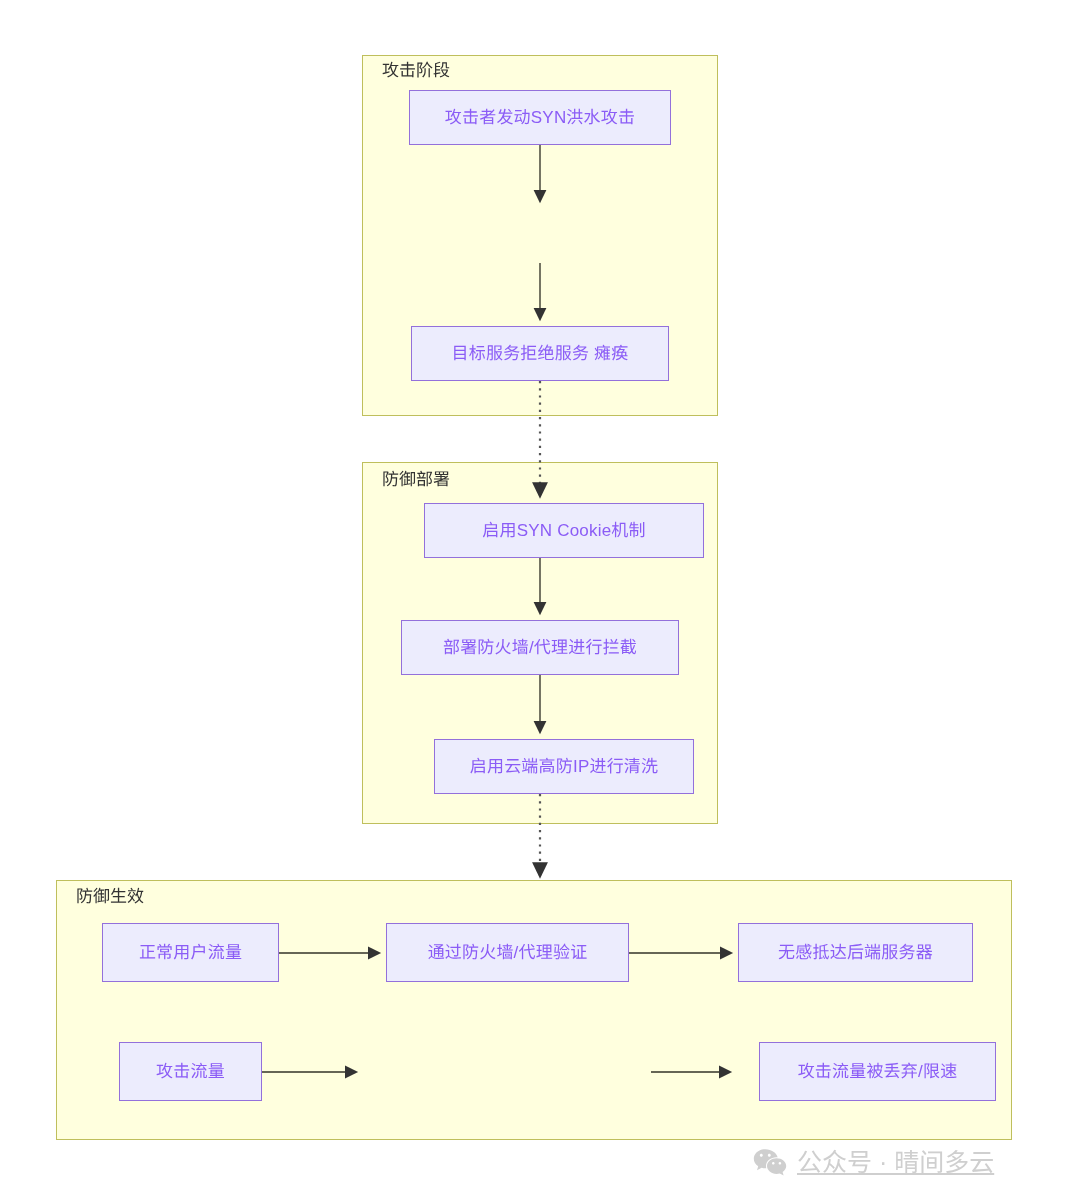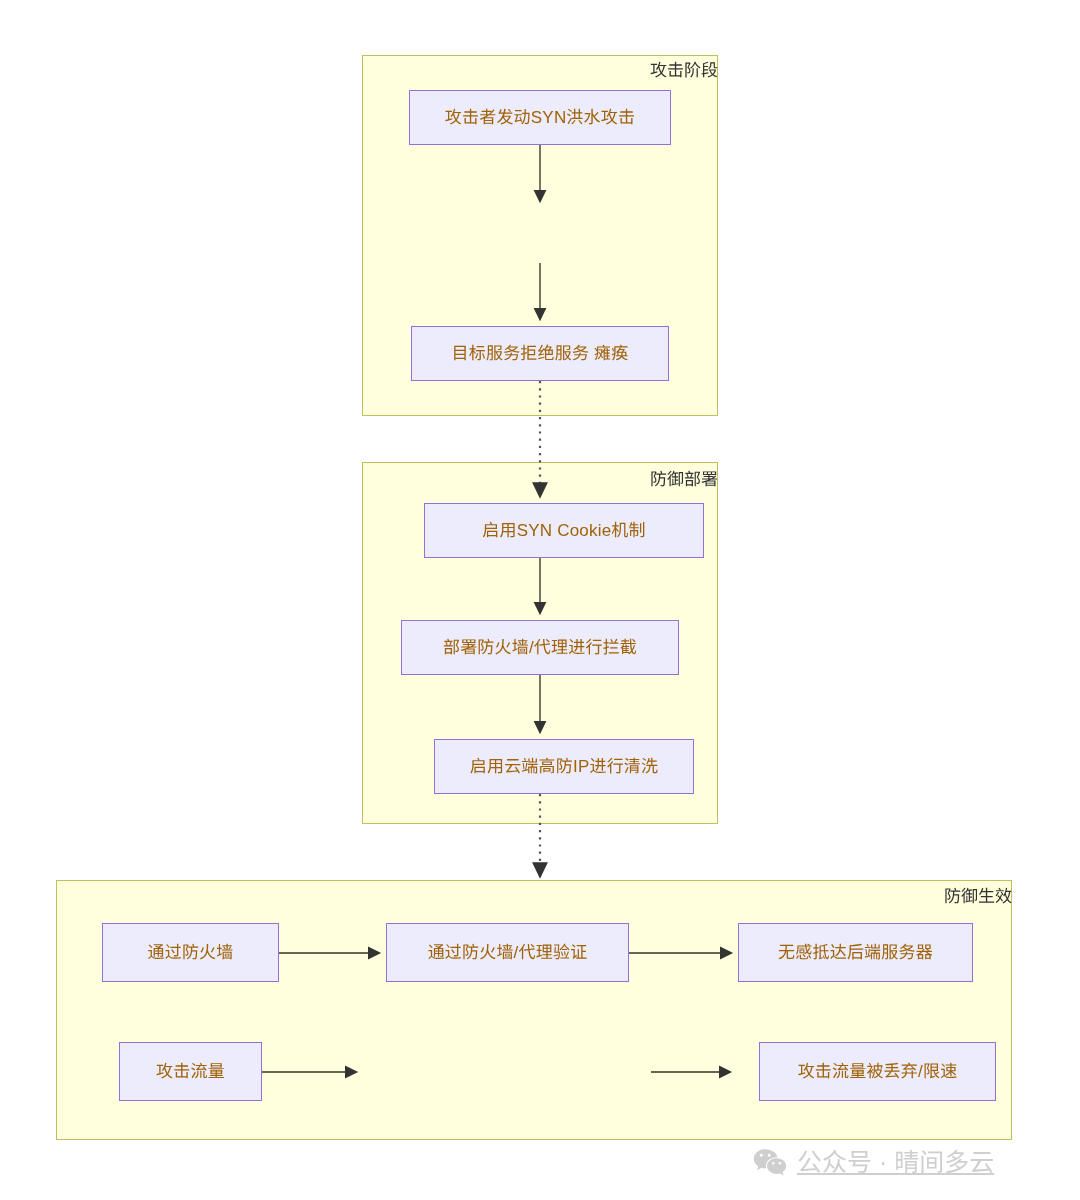--- a/index.html
+++ b/index.html
@@ -22,38 +22,39 @@
   .subgraph {
     position: absolute;
     background: #ffffde;
     border: 1.3px solid #bfbf5c;
     box-sizing: border-box;
   }
   .subgraph-title {
     position: absolute;
     left: 0;
     right: 0;
-    text-align: right;
+    text-align: left;
     font-size: 17px;
     line-height: 1;
     color: #333333;
     white-space: nowrap;
+    padding-left: 20px;
   }
   .node {
     position: absolute;
     background: #ececfd;
     border: 1.2px solid #9370db;
     box-sizing: border-box;
     display: flex;
     align-items: center;
     justify-content: center;
     text-align: right;
     font-size: 17px;
     line-height: 1.25;
-    color: #a16207;
+    color: #8b5cf6;
     letter-spacing: 0.2px;
     white-space: nowrap;
   }
   .edge-svg {
     position: absolute;
     left: 0;
     top: 0;
     width: 1080px;
     height: 1200px;
     overflow: visible;
@@ -96,21 +97,21 @@
 
   <div class="node" style="left:424px; top:503px; width:280px; height:55px;">启用SYN Cookie机制</div>
 
   <div class="node" style="left:401px; top:620px; width:278px; height:55px;">部署防火墙/代理进行拦截</div>
 
   <div class="node" style="left:434px; top:739px; width:260px; height:55px;">启用云端高防IP进行清洗</div>
 
   <div class="subgraph" style="left:56px; top:880px; width:956px; height:260px;"></div>
   <div class="subgraph-title" style="left:56px; top:888px; width:956px;">防御生效</div>
 
-  <div class="node" style="left:102px; top:923px; width:177px; height:59px;">通过防火墙</div>
+  <div class="node" style="left:102px; top:923px; width:177px; height:59px;">正常用户流量</div>
 
   <div class="node" style="left:386px; top:923px; width:243px; height:59px;">通过防火墙/代理验证</div>
 
   <div class="node" style="left:738px; top:923px; width:235px; height:59px;">无感抵达后端服务器</div>
 
   <div class="node" style="left:119px; top:1042px; width:143px; height:59px;">攻击流量</div>
 
 
   <div class="node" style="left:759px; top:1042px; width:237px; height:59px;">攻击流量被丢弃/限速</div>
 

